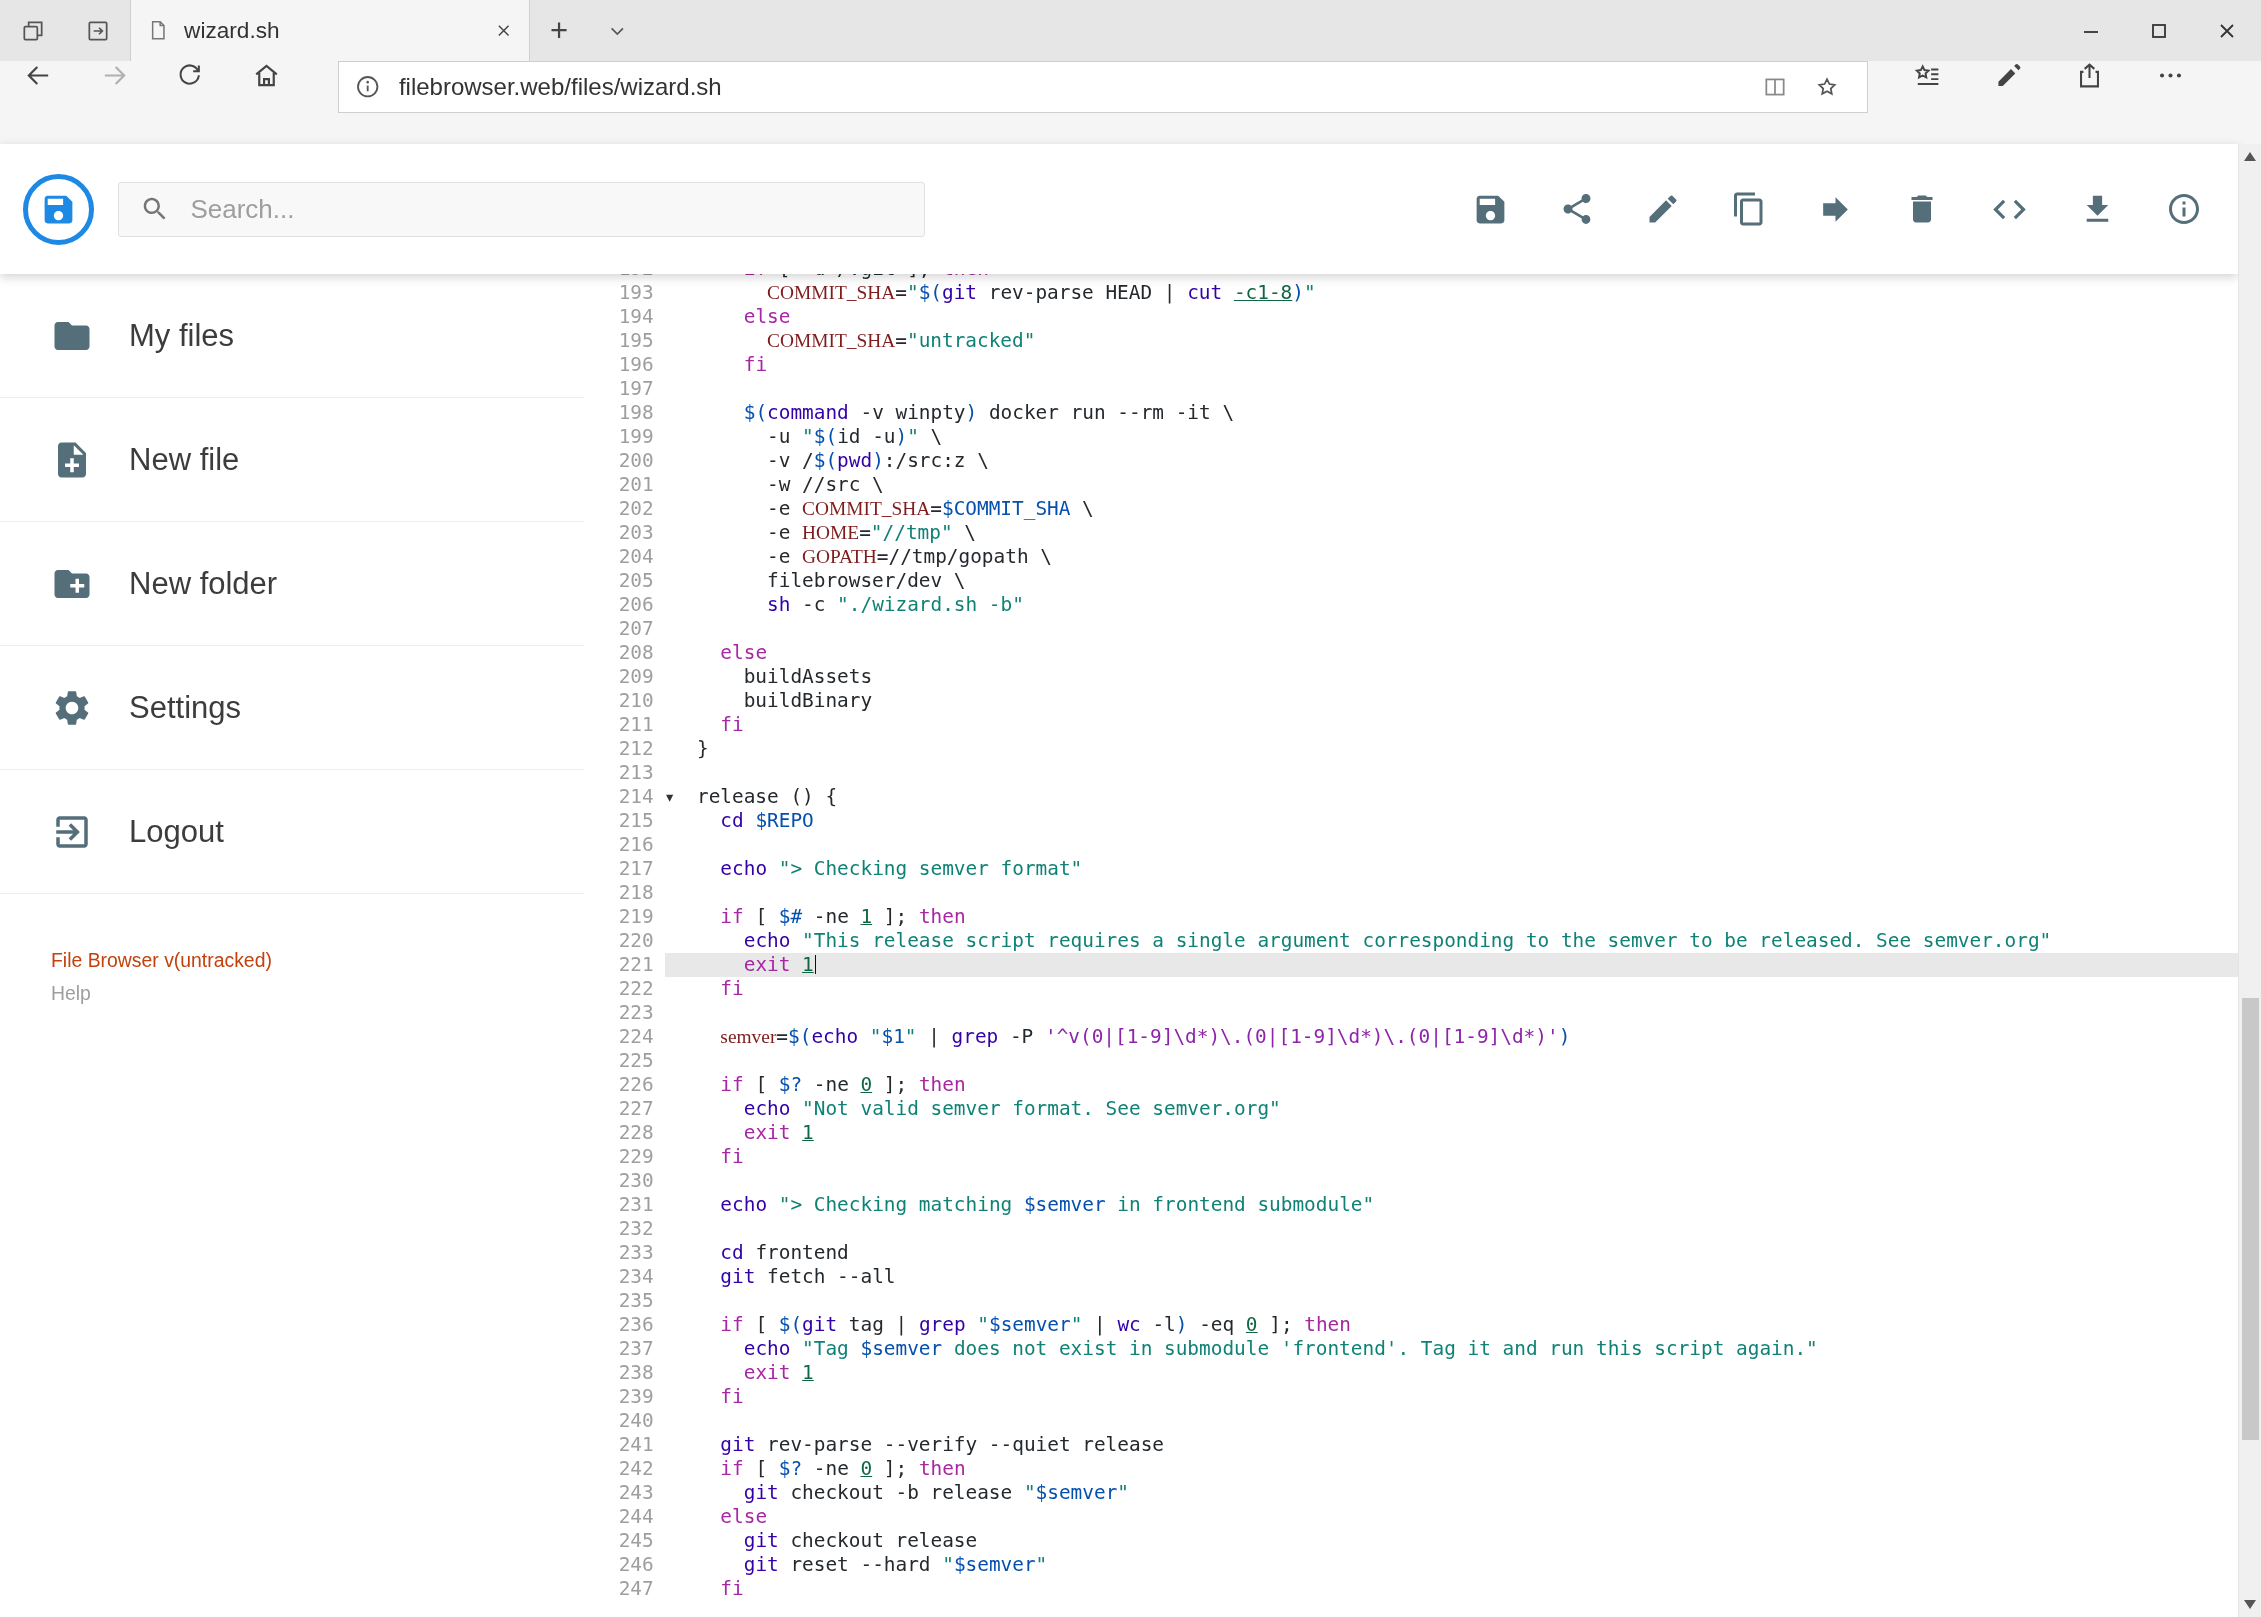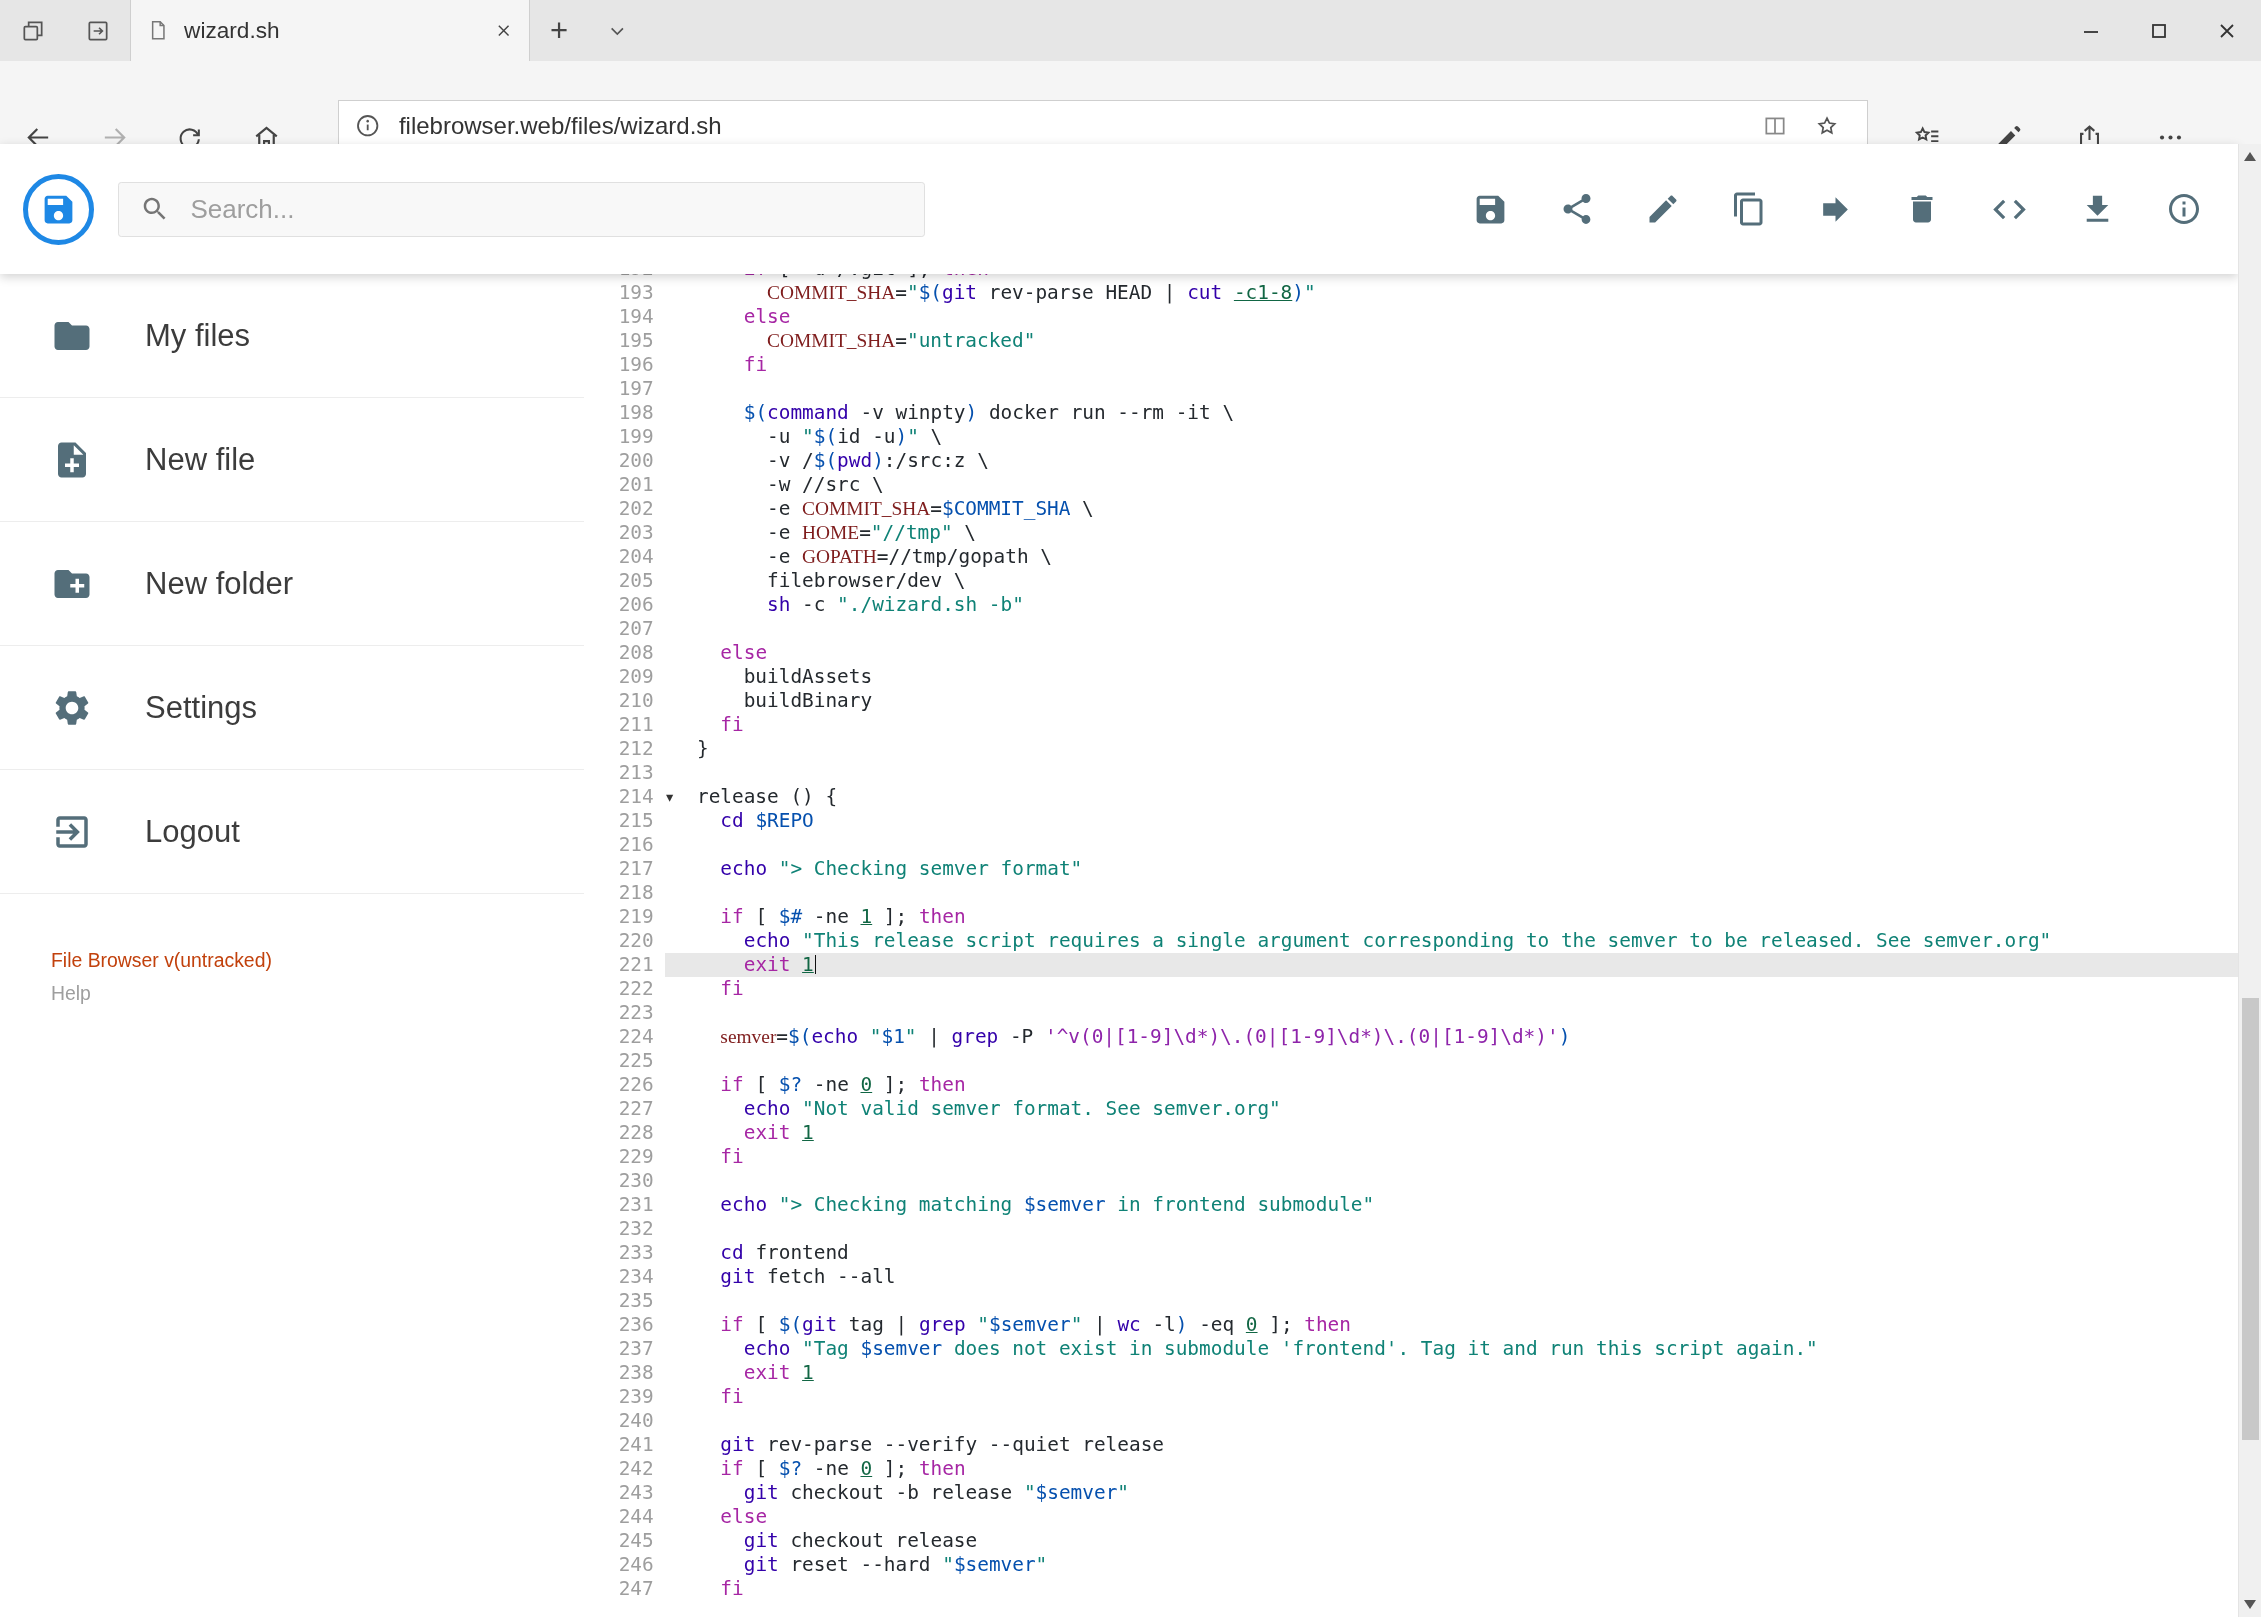--- a/index.html
+++ b/index.html
@@ -11,39 +11,39 @@
   .tabstrip { position:absolute; top:0; left:0; right:0; height:61px; background:#e6e6e6; display:flex; align-items:stretch; }
   .strip-btn { width:65px; display:flex; align-items:center; justify-content:center; }
   .tab { width:400px; background:#f5f5f5; border-left:0.8px solid #cfcfcf; border-right:0.8px solid #cfcfcf; display:flex; align-items:center; padding:0 16px; gap:14.5px; }
   .tab-title { font-size:22.6px; color:#333; flex:1; white-space:nowrap; overflow:hidden; }
   .tab-close { display:flex; align-items:center; }
   .newtab { width:58px; display:flex; align-items:center; justify-content:center; font-size:31px; color:#444; font-weight:300; }
   .tabchev { width:58px; display:flex; align-items:center; justify-content:center; }
   .win-controls { margin-left:auto; display:flex; }
   .win-btn { width:68px; display:flex; align-items:center; justify-content:center; }
 
-  .navrow { position:absolute; top:61px; left:0; right:0; height:92px; background:#f5f5f5; display:flex; align-items:flex-end; border-bottom:0.8px solid #e2e2e2; }
+  .navrow { position:absolute; top:61px; left:0; right:0; height:92px; background:#f5f5f5; display:flex; align-items:flex-start; border-bottom:0.8px solid #e2e2e2; }
   .nav-btn { width:76px; display:flex; align-items:center; justify-content:center; }
   .urlfield { margin-left:34px; width:1530px; height:52px; background:#ffffff; border:0.8px solid #cfcfcf; display:flex; align-items:center; padding:0 14.5px; }
   .url-text { margin-left:18px; font-size:24px; color:#333; flex:1; white-space:nowrap; overflow:hidden; }
   .field-btn { width:52px; display:flex; align-items:center; justify-content:center; }
   .nav-right { display:flex; margin-left:19.4px; }
   .nav-right .nav-btn { width:81px; }
 
   
   .page { position:absolute; top:144px; left:0; right:22.6px; bottom:0; background:#fff; }
   .appheader { position:absolute; top:0; left:0; right:0; height:130px; background:#fff; box-shadow:0 3.2px 9.7px rgba(0,0,0,0.18); display:flex; align-items:center; z-index:5; }
   .logo { margin-left:22.6px; width:71px; height:71px; border-radius:50%; border:5.7px solid #1e88e5; display:flex; align-items:center; justify-content:center; flex:0 0 auto; background:#fff; }
   .searchbox { margin-left:24px; width:807px; height:55px; background:#f8f8f8; border:0.8px solid #e0e0e0; border-radius:3.2px; display:flex; align-items:center; padding:0 21px; }
   .searchbox input { border:none; background:transparent; outline:none; font-size:26px; color:#333; margin-left:21px; width:100%; font-family:"Liberation Sans", sans-serif; }
   .searchbox input::placeholder { color:#9e9e9e; }
   .header-actions { margin-left:auto; margin-right:36px; display:flex; gap:50px; align-items:center; }
 
   .sidebar { position:absolute; top:130px; left:0; width:584px; bottom:0; background:#fff; z-index:2; }
-  .sb-item { height:124px; display:flex; align-items:center; padding-left:51px; gap:52px; border-bottom:0.8px solid #ededed; cursor:pointer; }
+  .sb-item { height:124px; display:flex; align-items:center; padding-left:51px; gap:36px; border-bottom:0.8px solid #ededed; cursor:pointer; }
   .sb-item span.sb-label { font-size:31px; color:#3c3c3c; }
   .sb-footer { position:absolute; left:51px; top:675px; }
   .sb-footer .ver { font-size:19.4px; color:#c2410c; }
   .sb-footer .hlp { font-size:19.4px; color:#9e9e9e; margin-top:9.7px; }
 
   
   .editor { position:absolute; top:130px; left:584px; right:0; bottom:0; overflow:hidden; background:#fff;
             font-family:"DejaVu Sans Mono", monospace; font-size:19.4px; z-index:1; }
   .code-lines { margin-top:-17px; }
   .crow { display:flex; height:24px; line-height:24px; position:relative; white-space:pre; }

